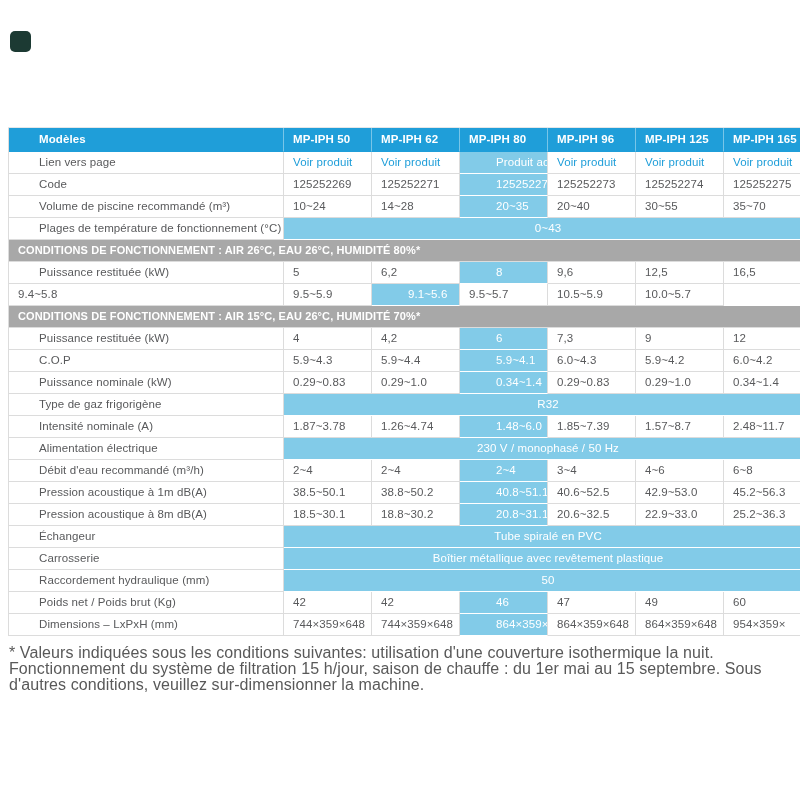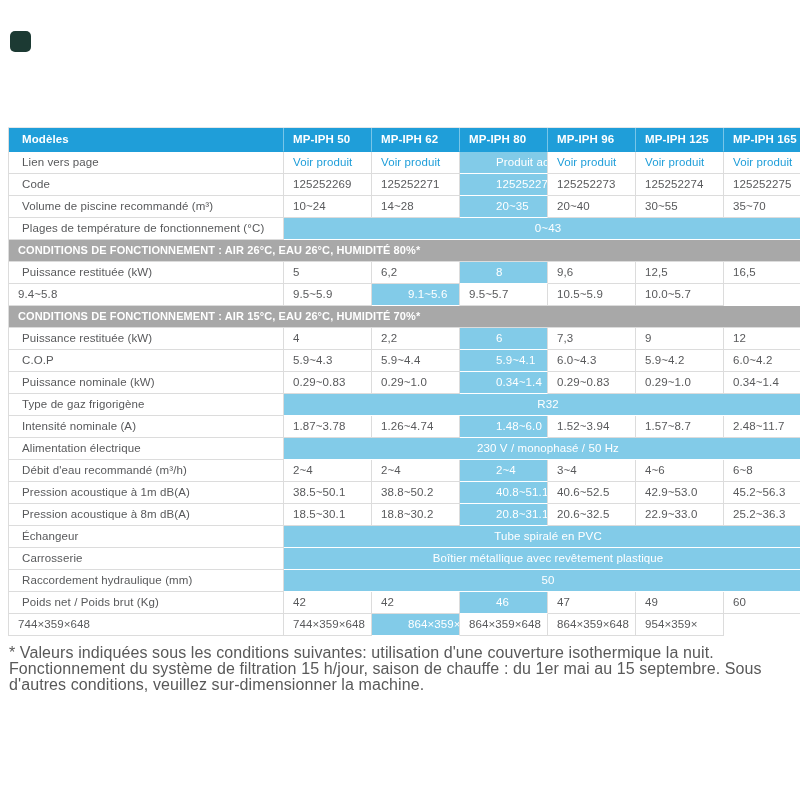--- a/index.html
+++ b/index.html
@@ -18,21 +18,21 @@
   }
   .table{width:804px;border-left:1px solid var(--border,#dcdcdc);}
   .trow{display:grid;grid-template-columns:275px repeat(6,88px);}
   .cell{
     height:21px;line-height:21px;font-size:11.5px;color:var(--text,#58595b);
     background:#fff;border-bottom:1px solid var(--border,#dcdcdc);
     border-right:1px solid var(--border,#dcdcdc);
     padding-left:9px;white-space:nowrap;overflow:hidden;
     letter-spacing:.1px;
   }
-  .lbl{padding-left:13px;}
+  .lbl{padding-left:30px;}
   .hcell{
     background:var(--header-bg,#1f9ed9);color:#fff;font-weight:bold;
     border-right:1px solid rgba(255,255,255,.4);border-bottom:1px solid var(--header-bg,#1f9ed9);
     height:23px;line-height:23px;
   }
   .srow{display:block;}
   .scell{
     display:block;background:var(--section-bg,#a8a8a8);color:#fff;
     font-weight:bold;font-size:11px;border-right:none;
   }
@@ -116,21 +116,21 @@
         <div class="cell val">9.5~5.7</div>
         <div class="cell val">10.5~5.9</div>
         <div class="cell val">10.0~5.7</div>
       </div>
       <div class="trow srow">
         <div class="cell scell">CONDITIONS DE FONCTIONNEMENT : AIR 15°C, EAU 26°C, HUMIDITÉ 70%*</div>
       </div>
       <div class="trow">
         <div class="cell lbl">Puissance restituée (kW)</div>
         <div class="cell val">4</div>
-        <div class="cell val">2,2</div>
+        <div class="cell val">4,2</div>
         <div class="cell val hl">6</div>
         <div class="cell val">7,3</div>
         <div class="cell val">9</div>
         <div class="cell val">12</div>
       </div>
       <div class="trow">
         <div class="cell lbl">C.O.P</div>
         <div class="cell val">5.9~4.3</div>
         <div class="cell val">5.9~4.4</div>
         <div class="cell val hl">5.9~4.1</div>
@@ -149,21 +149,21 @@
       </div>
       <div class="trow">
         <div class="cell lbl">Type de gaz frigorigène</div>
         <div class="cell span">R32</div>
       </div>
       <div class="trow">
         <div class="cell lbl">Intensité nominale (A)</div>
         <div class="cell val">1.87~3.78</div>
         <div class="cell val">1.26~4.74</div>
         <div class="cell val hl">1.48~6.0</div>
-        <div class="cell val">1.52~3.94</div>
+        <div class="cell val">1.85~7.39</div>
         <div class="cell val">1.57~8.7</div>
         <div class="cell val">2.48~11.7</div>
       </div>
       <div class="trow">
         <div class="cell lbl">Alimentation électrique</div>
         <div class="cell span">230 V / monophasé / 50 Hz</div>
       </div>
       <div class="trow">
         <div class="cell lbl">Débit d'eau recommandé (m³/h)</div>
         <div class="cell val">2~4</div>
@@ -206,20 +206,21 @@
       <div class="trow">
         <div class="cell lbl">Poids net / Poids brut (Kg)</div>
         <div class="cell val">42</div>
         <div class="cell val">42</div>
         <div class="cell val hl">46</div>
         <div class="cell val">47</div>
         <div class="cell val">49</div>
         <div class="cell val">60</div>
       </div>
       <div class="trow">
+        <div class="cell lbl">Dimensions – LxPxH (mm)</div>
         <div class="cell val">744×359×648</div>
         <div class="cell val">744×359×648</div>
         <div class="cell val hl">864×359×648</div>
         <div class="cell val">864×359×648</div>
         <div class="cell val">864×359×648</div>
         <div class="cell val">954×359×</div>
       </div>
     </div>
 </div>
 

